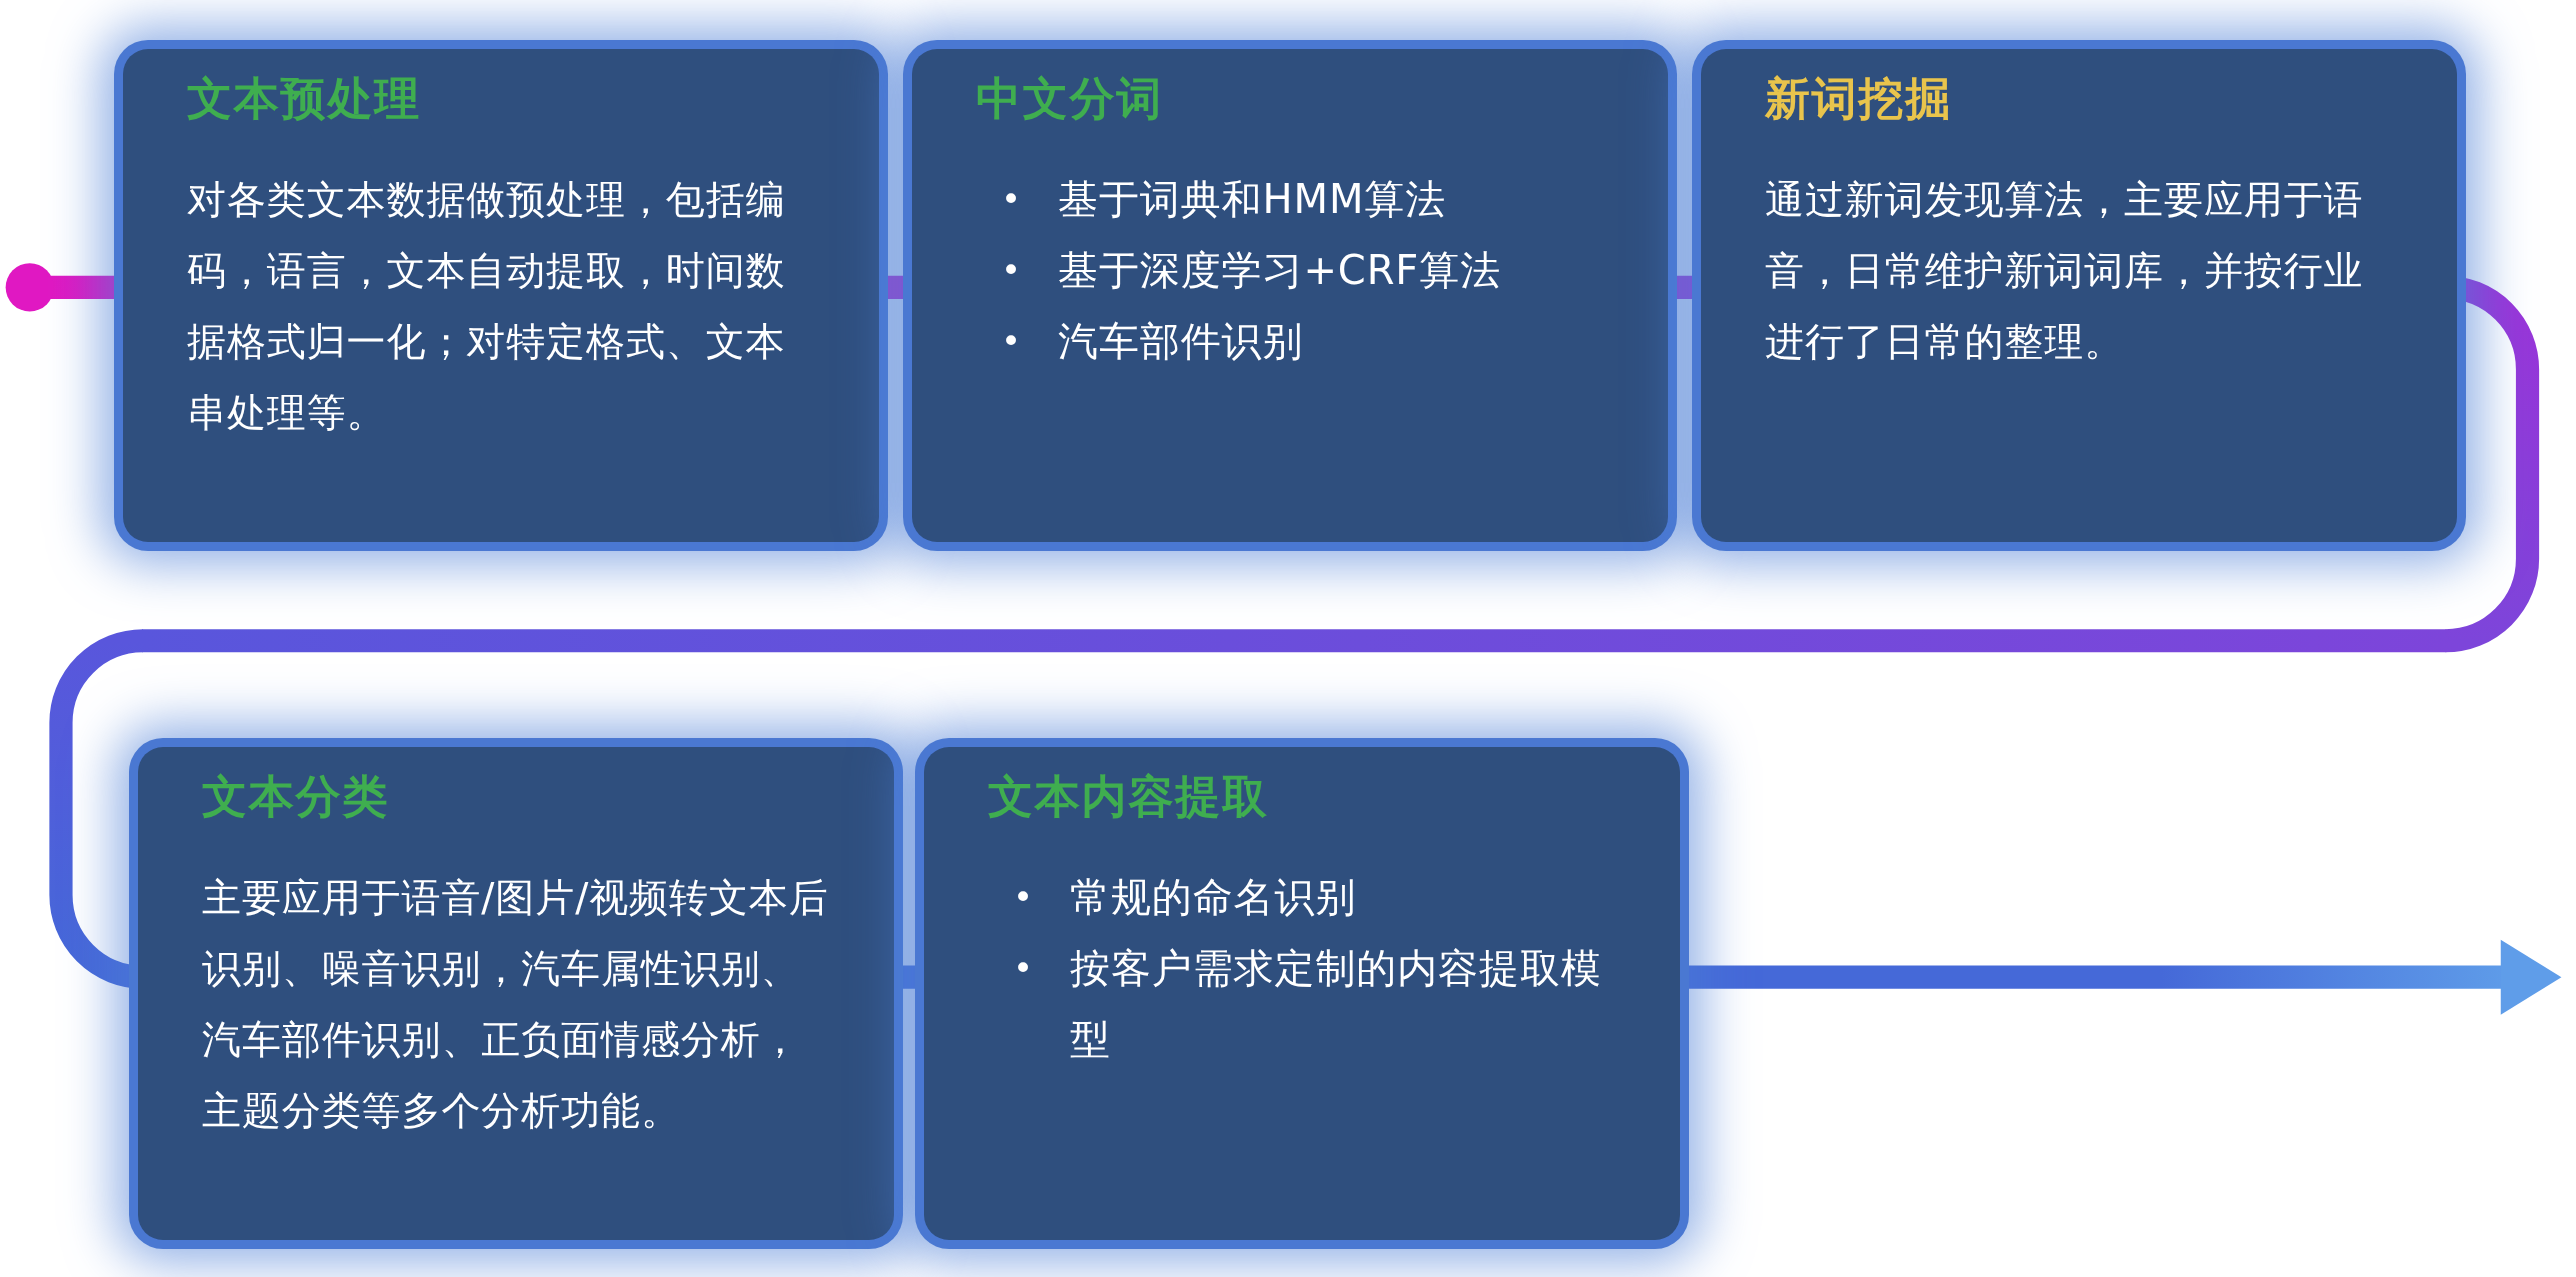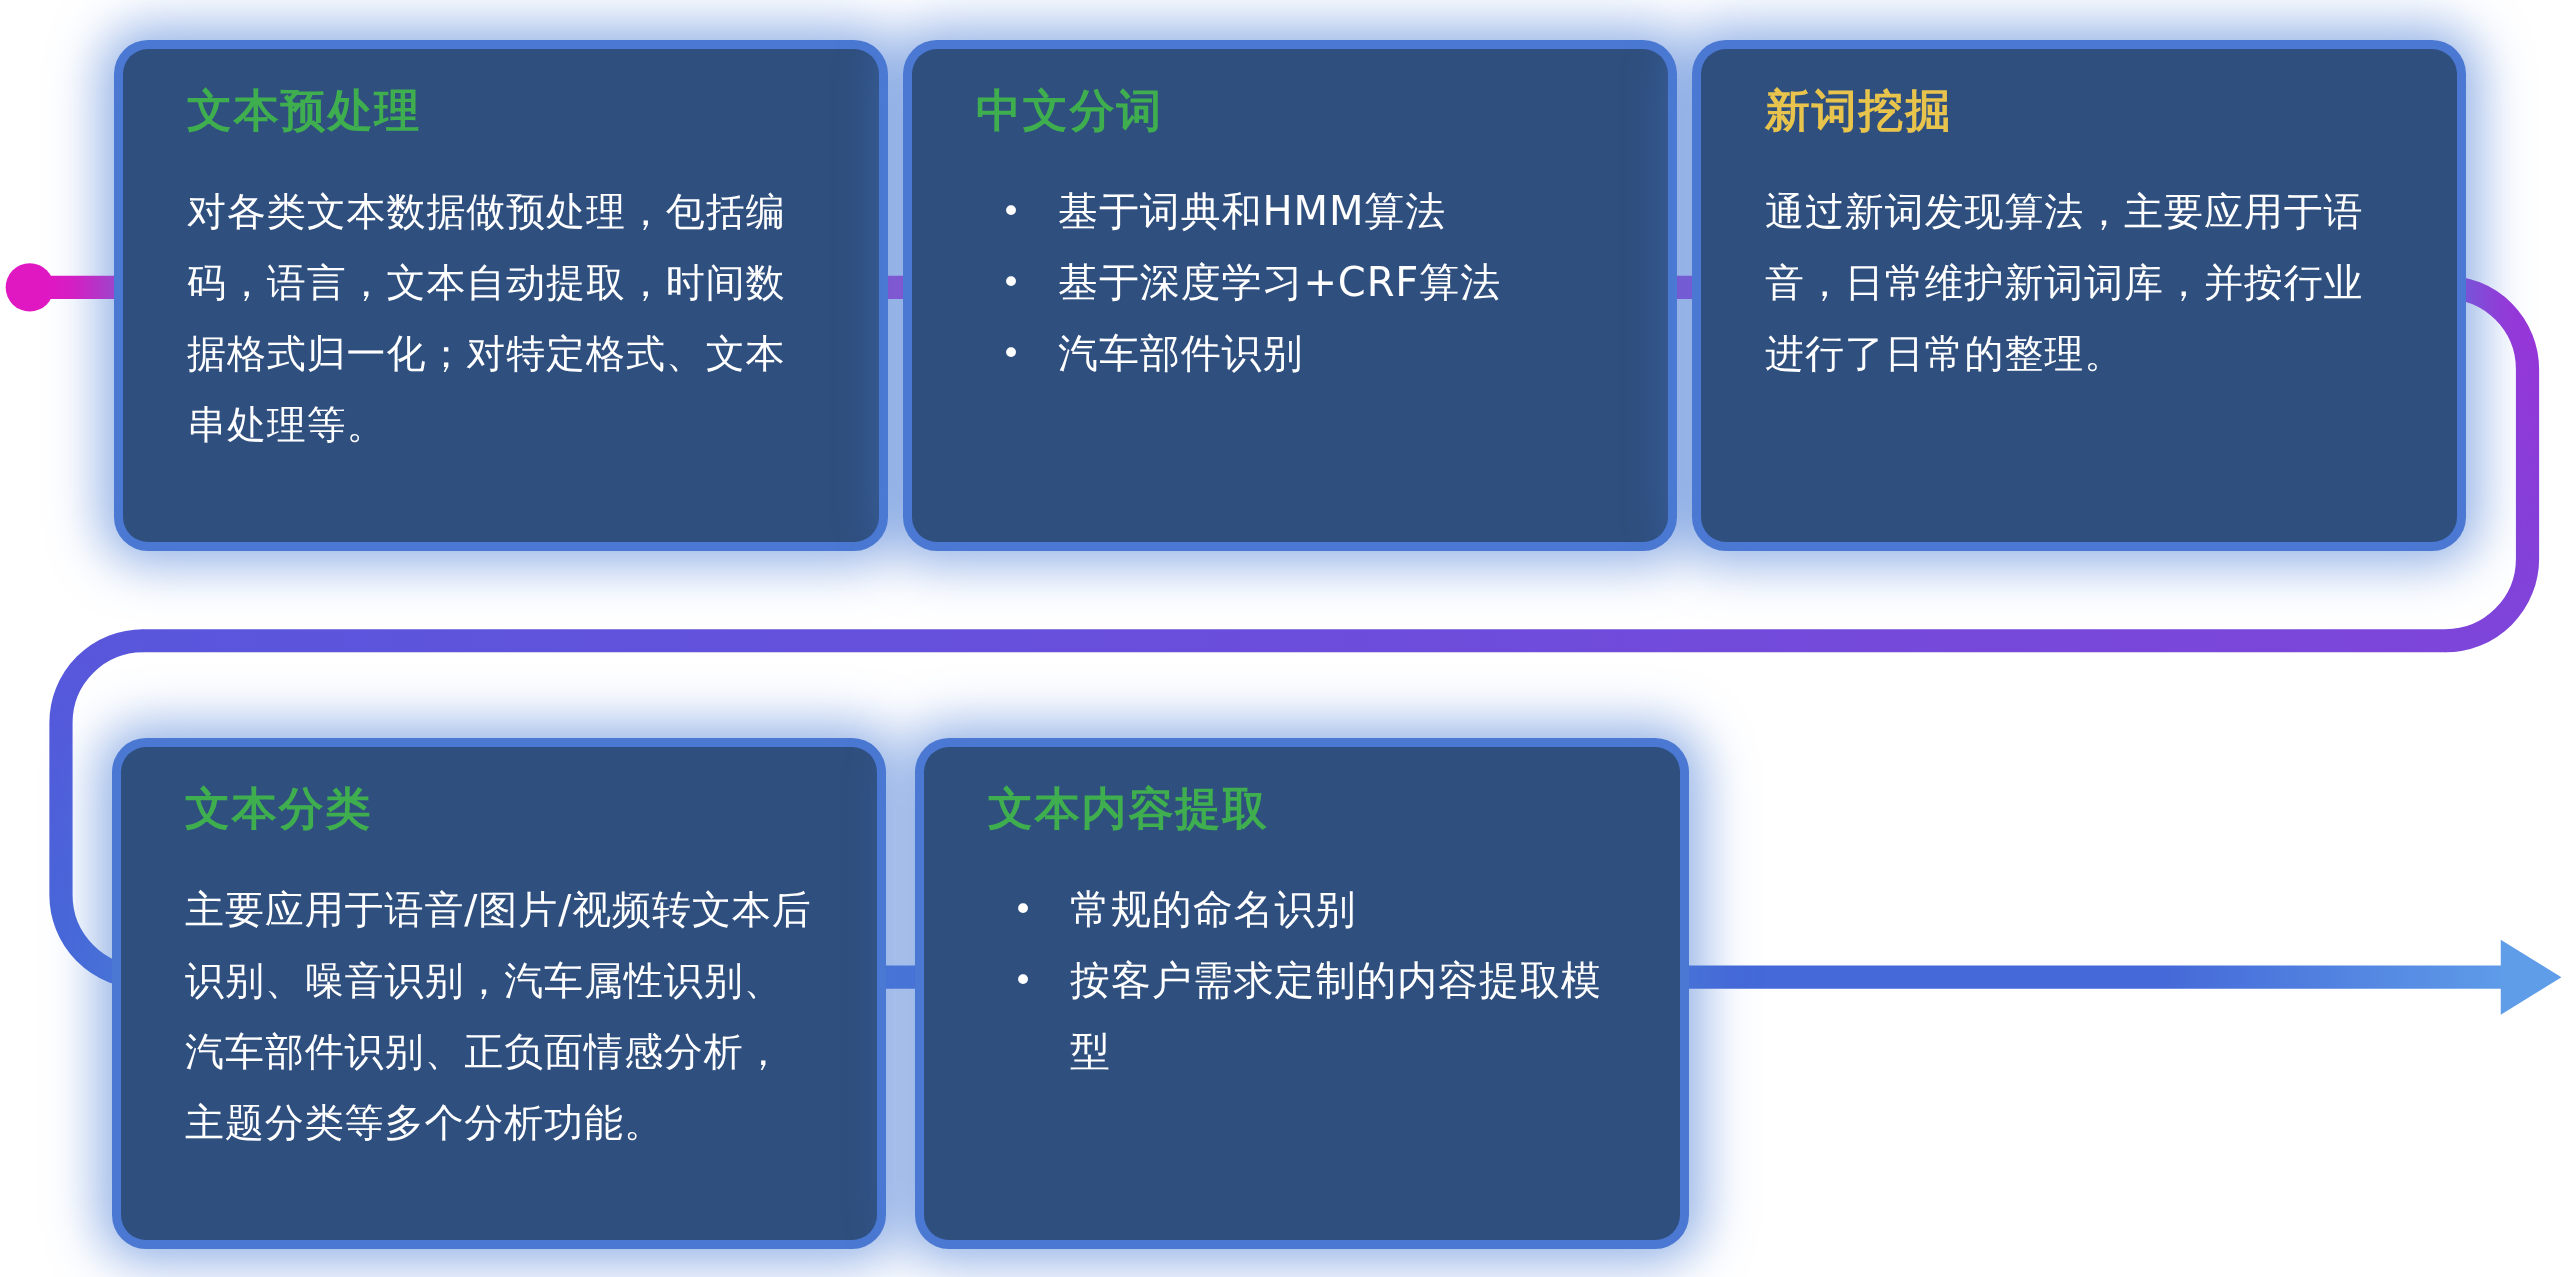--- a/index.html
+++ b/index.html
@@ -19,21 +19,21 @@
     z-index: 0;
   }
 
   .card {
     position: absolute;
     width: 756px;
     height: 493px;
     background: var(--card-bg, #2f4f7e);
     border-radius: 25px;
     box-sizing: border-box;
-    padding: 36px 64px;
+    padding: 24px 64px;
     z-index: 1;
     box-shadow:
       0 0 0 9px var(--card-rim, #4a78d2),
       0 0 50px 23px rgba(77, 126, 214, 0.60);
   }
 
   .card-title {
     margin: 0 0 39px 0;
     font-size: 45px;
     font-weight: bold;
@@ -128,21 +128,21 @@
         <span>汽车部件识别</span>
       </li>
     </ul>
   </section>
 
   <section class="card" style="left:1701px; top:49px;">
     <h2 class="card-title" data-color="yellow">新词挖掘</h2>
     <p class="card-body">通过新词发现算法，主要应用于语音，日常维护新词词库，并按行业进行了日常的整理。</p>
   </section>
 
-  <section class="card" style="left:121px; top:747px;">
+  <section class="card" style="left:138px; top:747px;">
     <h2 class="card-title" data-color="green">文本分类</h2>
     <p class="card-body">主要应用于语音/图片/视频转文本后识别、噪音识别，汽车属性识别、汽车部件识别、正负面情感分析，主题分类等多个分析功能。</p>
   </section>
 
   <section class="card" style="left:924px; top:747px;">
     <h2 class="card-title" data-color="green">文本内容提取</h2>
     <ul class="card-bullets">
       <li>
         <span class="bullet">•</span>
         <span>常规的命名识别</span>

